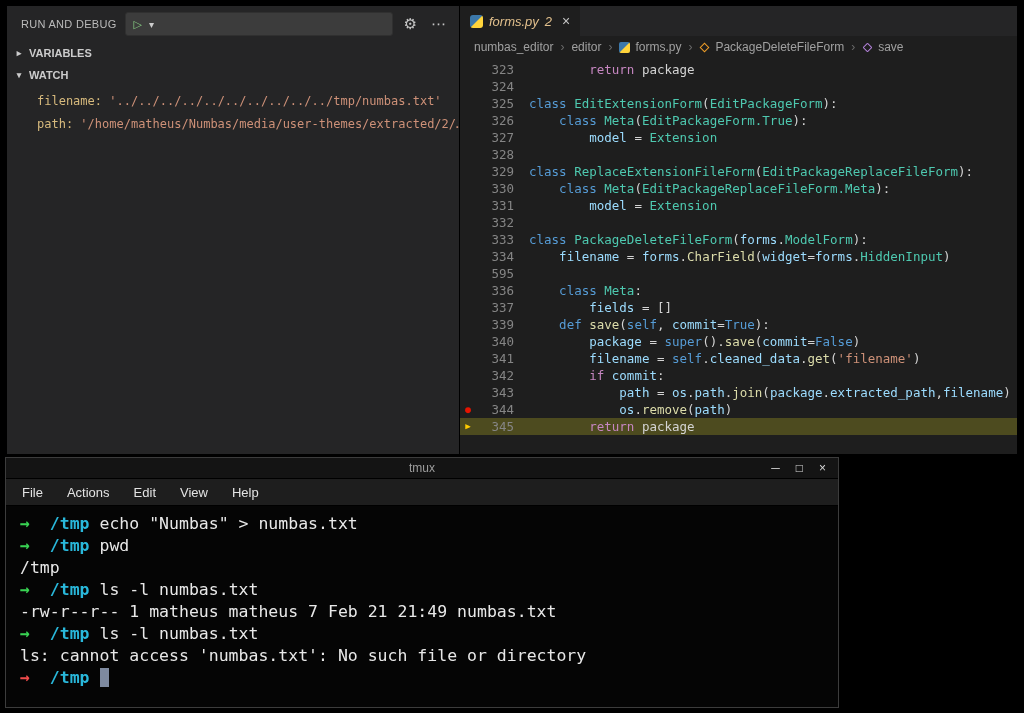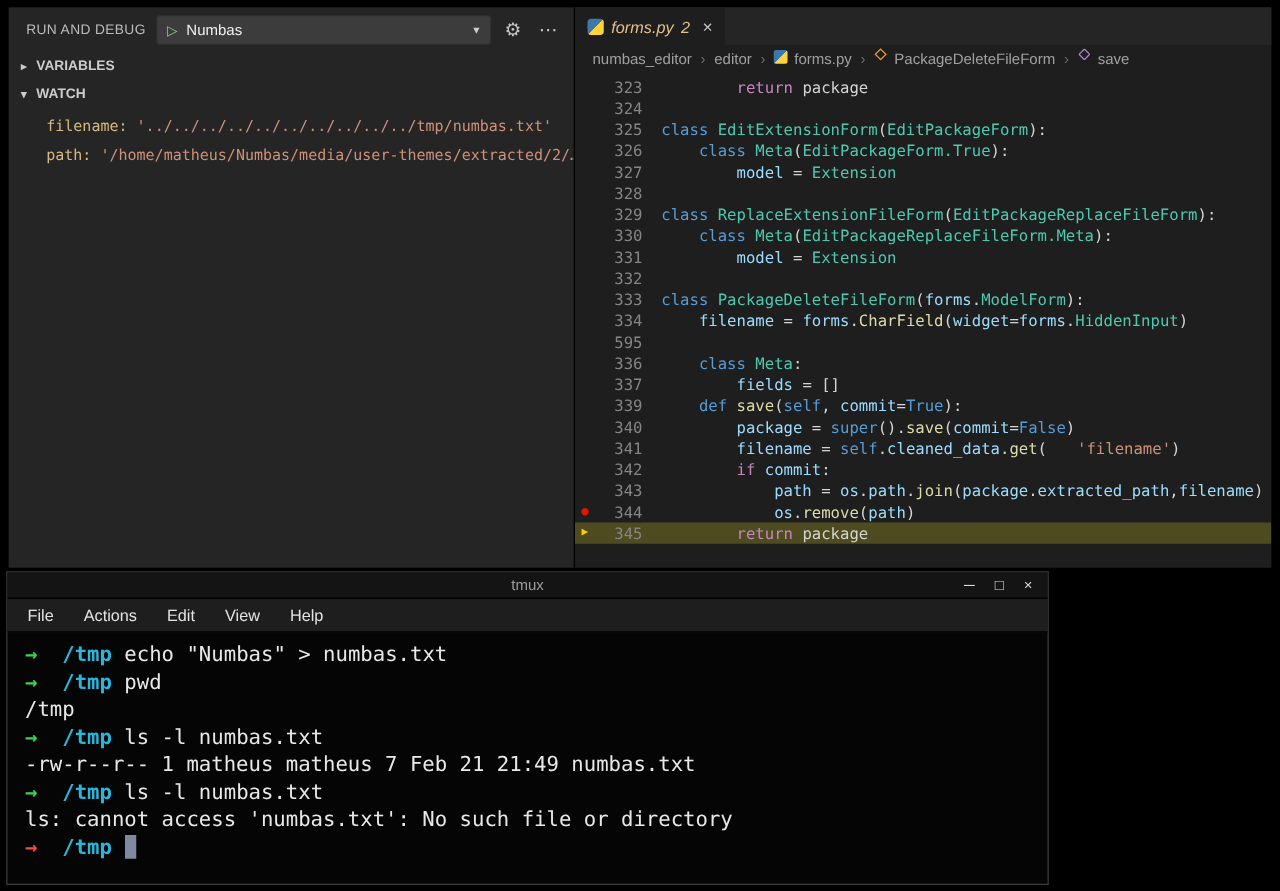--- a/index.html
+++ b/index.html
@@ -36,42 +36,42 @@
   .tabbar { height:30px; background:#252526; display:flex; align-items:stretch; }
   .tab { background:#1e1e1e; display:flex; align-items:center; gap:6px;
     padding:0 10px; cursor:pointer; }
   .tab-icon { width:13px; height:13px; border-radius:3px;
     background:linear-gradient(135deg,#3c78aa 49%,#ffd43b 51%); }
   .tab-label, .tab-badge { color:#e2c08d; font-size:13px; font-style:italic; }
   .tab-close { color:#c5c5c5; font-size:14px; margin-left:4px; cursor:pointer; }
 
   .breadcrumbs { height:22px; display:flex; align-items:center; gap:7px;
     padding-left:14px; font-size:12px; color:#a0a0a0; white-space:nowrap; }
-  .crumb { display:flex; gap:5px; cursor:pointer; }
+  .crumb { display:flex; align-items:center; gap:5px; cursor:pointer; }
   .crumb-sep { color:#6a6a6a; }
   .bc-icon { display:inline-block; }
   .bc-icon.python { width:11px; height:11px; border-radius:2px;
     background:linear-gradient(135deg,#3c78aa 49%,#ffd43b 51%); }
   .bc-icon.class { width:7px; height:7px; border:1.5px solid #ee9d28; transform:rotate(45deg); margin:0 2px; }
   .bc-icon.method { width:7px; height:7px; border:1.5px solid #b180d7; border-radius:1px; transform:rotate(45deg); margin:0 2px; }
 
   .code-area { flex:1; padding-top:3px; font-family:"DejaVu Sans Mono", monospace;
     font-size:12.5px; overflow:hidden; }
   .code-line { display:flex; height:17px; line-height:17px; white-space:pre; }
   .code-line.hl { background:#4d4b1f; }
   .gutter { width:54px; flex:none; display:flex; align-items:center; }
   .marker { width:16px; text-align:center; flex:none; }
   .marker.bp { color:#e51400; font-size:10px; cursor:pointer; }
   .marker.cur { color:#ffcc00; font-size:9px; }
   .lnum { flex:1; text-align:right; color:#858585; padding-right:0; }
   .codetext { padding-left:15px; }
 
   .t-kw { color:#569cd6; } .t-kwctrl { color:#c586c0; } .t-cls { color:#4ec9b0; }
   .t-fn { color:#dcdcaa; } .t-var { color:#9cdcfe; } .t-param { color:#9cdcfe; }
-  .t-str { color:#ce9178;margin-left:24px; } .t-const { color:#569cd6; } .t-self { color:#569cd6; }
+  .t-str { color:#ce9178; } .t-const { color:#569cd6; } .t-self { color:#569cd6; }
   .t-plain { color:#d4d4d4; }
 
   
   .terminal-window { position:absolute; left:5px; top:457px; width:834px; height:251px;
     background:#050505; border:1px solid #3c3c3c; display:flex; flex-direction:column; }
   .term-titlebar { height:21px; background:#141414; position:relative;
     display:flex; align-items:center; border-bottom:1px solid #000; cursor:default; }
   .term-title { position:absolute; left:0; right:0; text-align:center;
     color:#9d9d9d; font-size:12px; }
   .term-controls { margin-left:auto; display:flex; gap:16px; padding-right:12px;
@@ -92,21 +92,20 @@
 </head>
 <body>
 
 <div class="vscode">
 
   <div class="sidebar">
     <div class="sidebar-header">
       <span class="sidebar-title">RUN AND DEBUG</span>
       <div class="config-select">
         <span class="play-glyph">▷</span>
-        <span class="config-name">Numbas</span>
         <span class="select-chevron">▾</span>
       </div>
       <span class="icon-btn">⚙</span>
       <span class="icon-btn">⋯</span>
     </div>
 
     <div class="section-row">
       <span class="tw">▸</span>
       <span>VARIABLES</span>
     </div>

